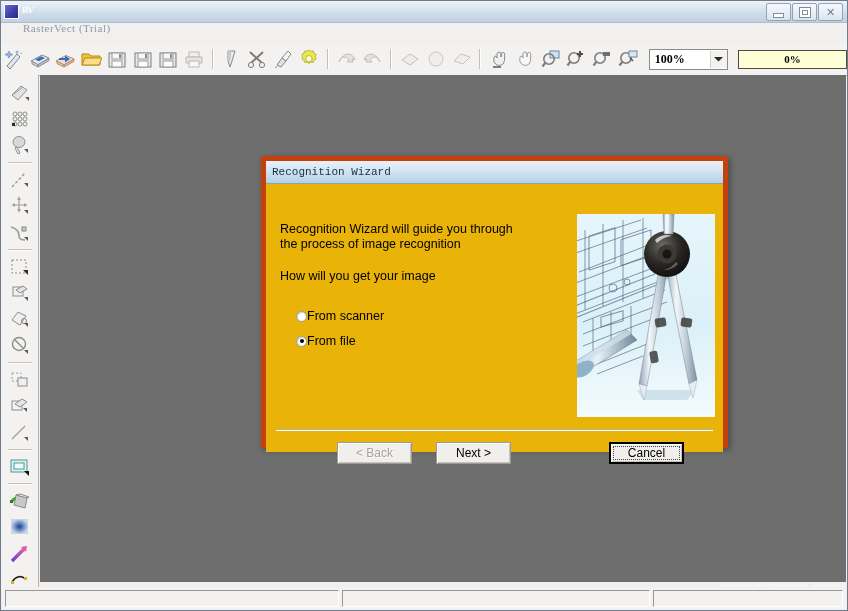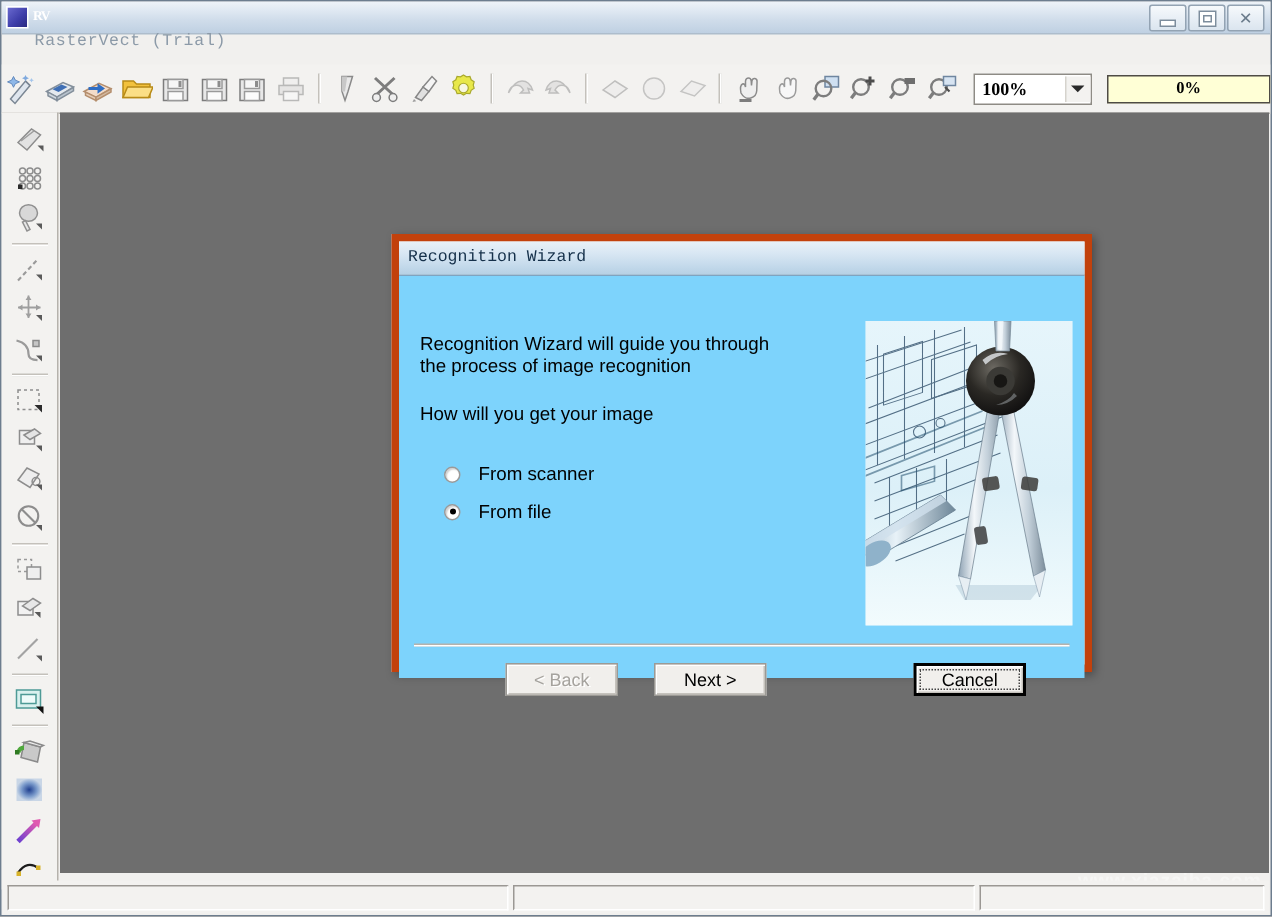--- a/index.html
+++ b/index.html
@@ -18,21 +18,21 @@
     position:absolute;left:0;top:0;width:846px;height:21px;
     background:linear-gradient(to bottom,#eef3f8 0%,#dfe8f2 30%,#cfdcea 60%,#bfd0e2 100%);
     border-bottom:1px solid #aebdcc;
     display:flex;align-items:center;
   }
   .tb-icon{width:15px;height:15px;margin-left:3px;margin-right:4px;position:relative;
     background:linear-gradient(135deg,#6a6ad0 0%,#3c3ca8 60%,#2a2a80 100%);
     border:1px solid #ffffff;box-sizing:border-box;}
   .tb-icon span{position:absolute;left:1px;top:0px;color:#fff;font-size:9px;
      font-family:"Liberation Serif",serif;font-weight:bold;letter-spacing:-1px;padding-left:16px;}
-  .tb-title{font-family:Liberation Mono, monospace;font-size:11px;
+  .tb-title{font-family:Liberation Serif, serif;font-size:11px;
      color:#8c9aa8;letter-spacing:.5px;margin-top:32px;}
   .tb-btns{position:absolute;right:4px;top:2px;display:flex;gap:1px;}
   .tb-btn{width:23px;height:16px;border:1px solid #93a3b3;background:linear-gradient(to bottom,#f6f9fc,#dbe5ef);
      border-radius:2px;display:flex;align-items:center;justify-content:center;
      color:#6b7c8c;font-size:10px;line-height:1;}
   .tb-btn .gl-min{display:block;width:9px;height:3px;border:1px solid #7d8d9d;background:#fff;margin-top:6px;}
   .tb-btn .gl-max{display:block;width:10px;height:9px;border:1px solid #7d8d9d;background:#fff;position:relative;}
   .tb-btn .gl-max::after{content:'';position:absolute;left:2px;top:2px;width:4px;height:3px;border:1px solid #7d8d9d;}
   .tb-btn .gl-close{font-size:11px;font-weight:bold;color:#6b7c8c;font-family:"DejaVu Sans",sans-serif;}
 
@@ -87,25 +87,25 @@
 
   
   .dialog{position:absolute;left:260px;top:155px;width:467px;height:292px;
      background:#f4f3f1;border:5px solid #c2410c;box-sizing:border-box;
      box-shadow:2px 2px 6px rgba(0,0,0,.35);}
   .dlg-title{height:23px;
      background:linear-gradient(to bottom,#e8f1f8 0%,#d9e7f3 35%,#c6dbec 70%,#b6d0e4 100%);
      border-bottom:1px solid #7fa3c0;
      display:flex;align-items:center;padding-left:6px;box-sizing:border-box;}
   .dlg-title span{font-family:"Liberation Mono","DejaVu Sans Mono",monospace;font-size:11px;color:#15304a;}
-  .dlg-body{position:relative;height:268px;background:#7dd3fc;}
+  .dlg-body{position:relative;height:268px;background:#eab308;}
   .dlg-text{position:absolute;left:14px;top:38px;width:260px;font-size:12.5px;color:#000;line-height:15px;
      font-family:"Liberation Sans",sans-serif;}
   .dlg-q{position:absolute;left:14px;top:85px;font-size:12.5px;color:#000;}
-  .radio-row{position:absolute;left:30px;display:flex;align-items:center;gap:12px;font-size:12.5px;}
+  .radio-row{position:absolute;left:30px;display:flex;align-items:center;gap:0;font-size:12.5px;}
   .r1{top:125px;} .r2{top:150px;}
   .radio{width:11px;height:11px;border-radius:50%;background:#fff;
      border:1px solid #9a9a9a;box-shadow:inset 1px 1px 1px rgba(0,0,0,.18);
      display:flex;align-items:center;justify-content:center;box-sizing:border-box;}
   .radio .dot{width:4px;height:4px;border-radius:50%;background:#000;display:none;}
   .radio.on .dot{display:block;}
 
   .dlg-pic{position:absolute;right:8px;top:30px;width:138px;height:203px;
      background:linear-gradient(to bottom,#e9f7fb 0%,#dff2f9 40%,#eef9fc 100%);
      overflow:hidden;border:0;}

